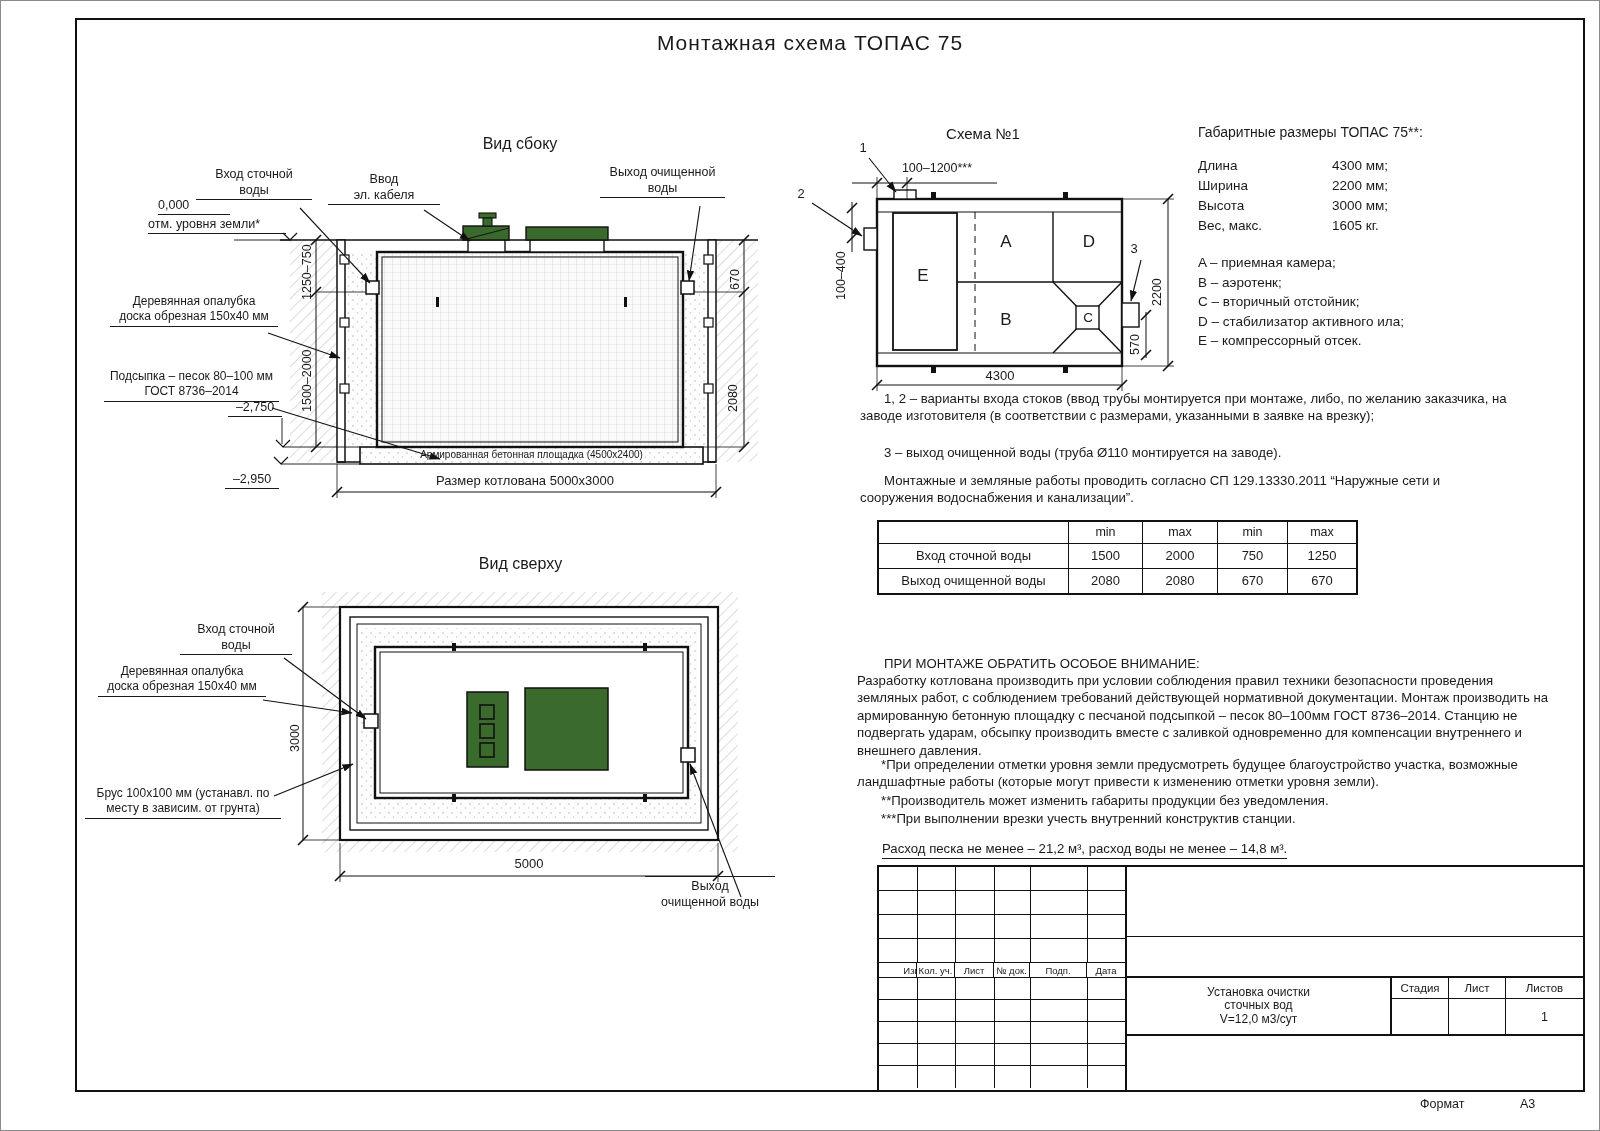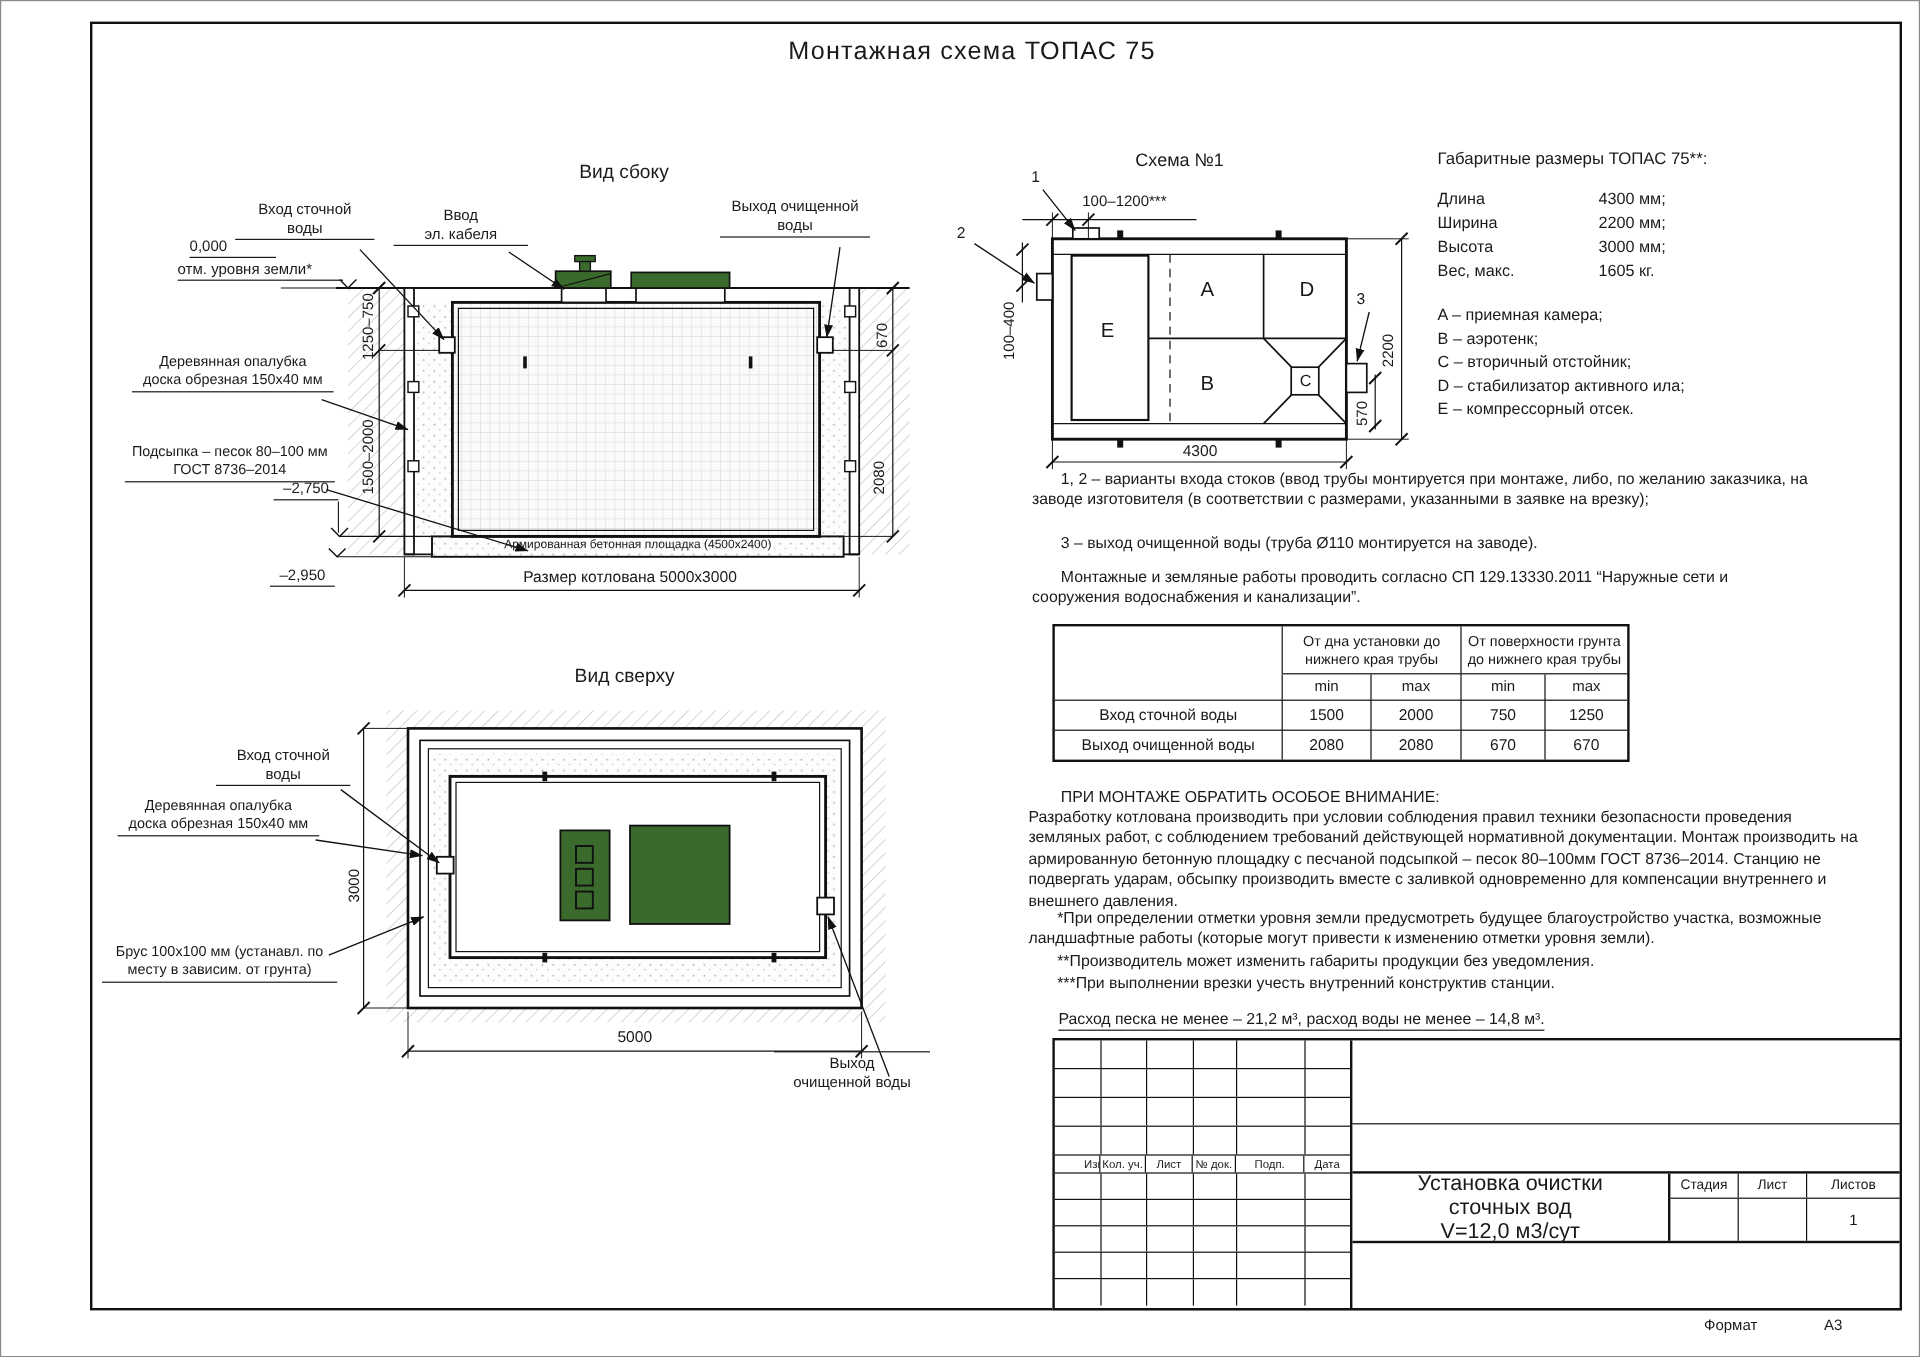--- a/index.html
+++ b/index.html
@@ -41,21 +41,21 @@
         background-size:1px 100%,1px 100%,1px 100%,1px 100%,1px 100%;
         background-position:38px 0,76px 0,115px 0,151px 0,208px 0;}
   .rhead{display:flex;height:15px;border-bottom:1px solid #111;}
   .rhc{border-right:1px solid #111;font-size:9.5px;display:flex;align-items:center;justify-content:center;white-space:nowrap;overflow:hidden;}
   .rhc:last-child{border-right:none;}
   .rt{position:absolute;left:248px;top:0;width:456px;height:223px;}
   .rtA{height:70px;border-bottom:1px solid #111;}
   .rtB{height:41px;border-bottom:2px solid #111;}
   .rtMid{height:58px;display:flex;border-bottom:2px solid #111;}
   .docTitle{width:265px;border-right:2px solid #111;display:flex;align-items:center;justify-content:center;
-            text-align:center;font-size:18px;line-height:1.12;white-space:pre-line;}
+            text-align:center;font-size:12px;line-height:1.12;white-space:pre-line;}
   .stageBlock{width:191px;display:flex;flex-direction:column;}
   .stageHead{display:flex;height:21px;border-bottom:1px solid #111;}
   .stageHead div{border-right:1px solid #111;font-size:11.5px;display:flex;align-items:center;justify-content:center;}
   .stageHead div:last-child{border-right:none;}
   .stageVal{display:flex;flex:1;}
   .stageVal div{border-right:1px solid #111;font-size:12.5px;display:flex;align-items:center;justify-content:center;}
   .stageVal div:last-child{border-right:none;}
   .rtBot{display:flex;height:51px;}
   .modelCell{width:265px;border-right:2px solid #111;display:flex;align-items:center;justify-content:center;font-size:13px;}
   .companyCell{flex:1;display:flex;align-items:center;justify-content:center;font-size:15px;letter-spacing:0.5px;}
@@ -327,27 +327,20 @@
 <div class="para ind" style="left:860px;top:444px;width:650px;">3 – выход очищенной воды (труба Ø110 монтируется на заводе).</div>
 <div class="para ind" style="left:860px;top:472px;width:650px;">Монтажные и земляные работы проводить согласно СП 129.13330.2011 “Наружные сети и сооружения водоснабжения и канализации”.</div>
 <div class="para" style="left:884px;top:655px;">ПРИ МОНТАЖЕ ОБРАТИТЬ ОСОБОЕ ВНИМАНИЕ:</div>
 <div class="para" style="left:857px;top:672px;width:700px;">Разработку котлована производить при условии соблюдения правил техники безопасности проведения земляных работ, с соблюдением требований действующей нормативной документации.  Монтаж производить на армированную бетонную площадку с песчаной подсыпкой – песок 80–100мм ГОСТ 8736–2014. Станцию не подвергать ударам, обсыпку производить вместе с заливкой одновременно для компенсации внутреннего и внешнего давления.</div>
 <div class="para ind" style="left:857px;top:756px;width:700px;">*При определении отметки уровня земли предусмотреть будущее благоустройство участка, возможные ландшафтные работы (которые могут привести к изменению отметки уровня земли).</div>
 <div class="para ind" style="left:857px;top:792px;width:700px;">**Производитель может изменить габариты продукции без уведомления.</div>
 <div class="para ind" style="left:857px;top:810px;width:700px;">***При выполнении врезки учесть внутренний конструктив станции.</div>
 <div class="para ul" style="left:882px;top:840px;display:inline-block;">Расход песка не менее – 21,2 м³, расход воды не менее – 14,8 м³.</div>
 
 <div class="xtab">
-  <div class="xrow" style="height:40px;">
-    <div class="xc nb" style="width:190px;"></div>
-    <div class="xc xg" style="width:149px;">От дна установки до
-нижнего края трубы</div>
-    <div class="xc xg" style="flex:1;">От поверхности грунта
-до нижнего края трубы</div>
-  </div>
   <div class="xrow" style="height:22px;">
     <div class="xc" style="width:190px;"></div>
     <div class="xc" style="width:74px;">min</div>
     <div class="xc" style="width:75px;">max</div>
     <div class="xc" style="width:70px;">min</div>
     <div class="xc" style="flex:1;">max</div>
   </div>
   <div class="xrow" style="height:25px;">
     <div class="xc xd" style="width:190px;">Вход сточной воды</div>
     <div class="xc xd" style="width:74px;">1500</div>

